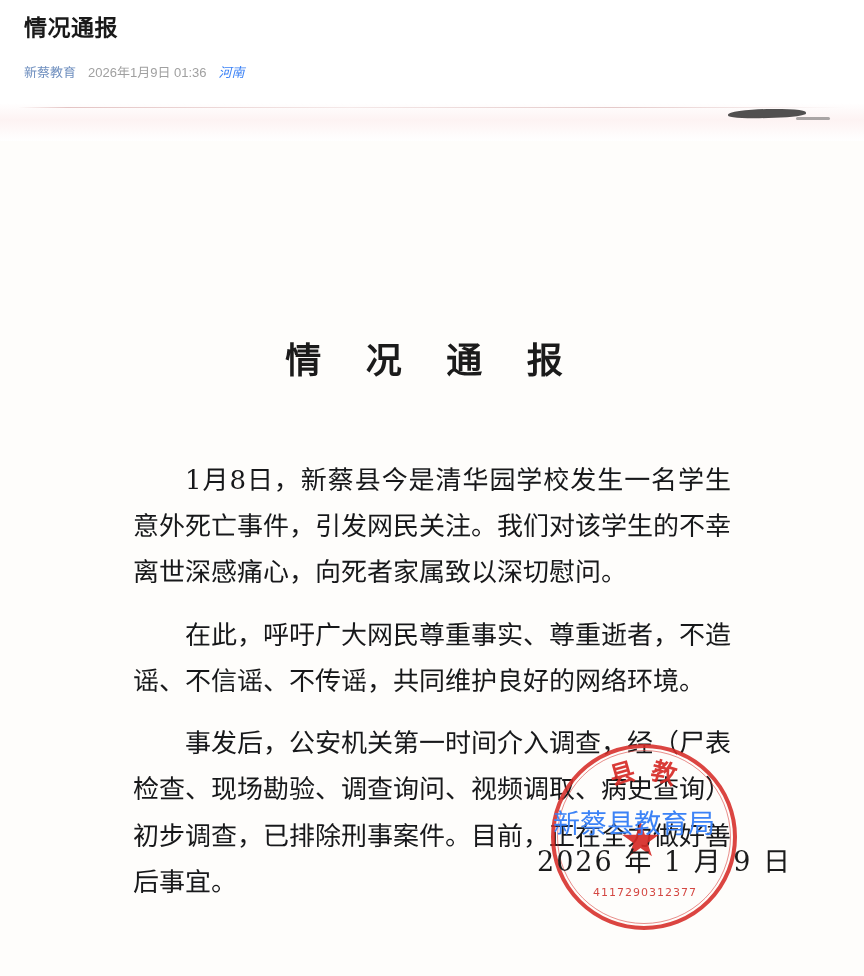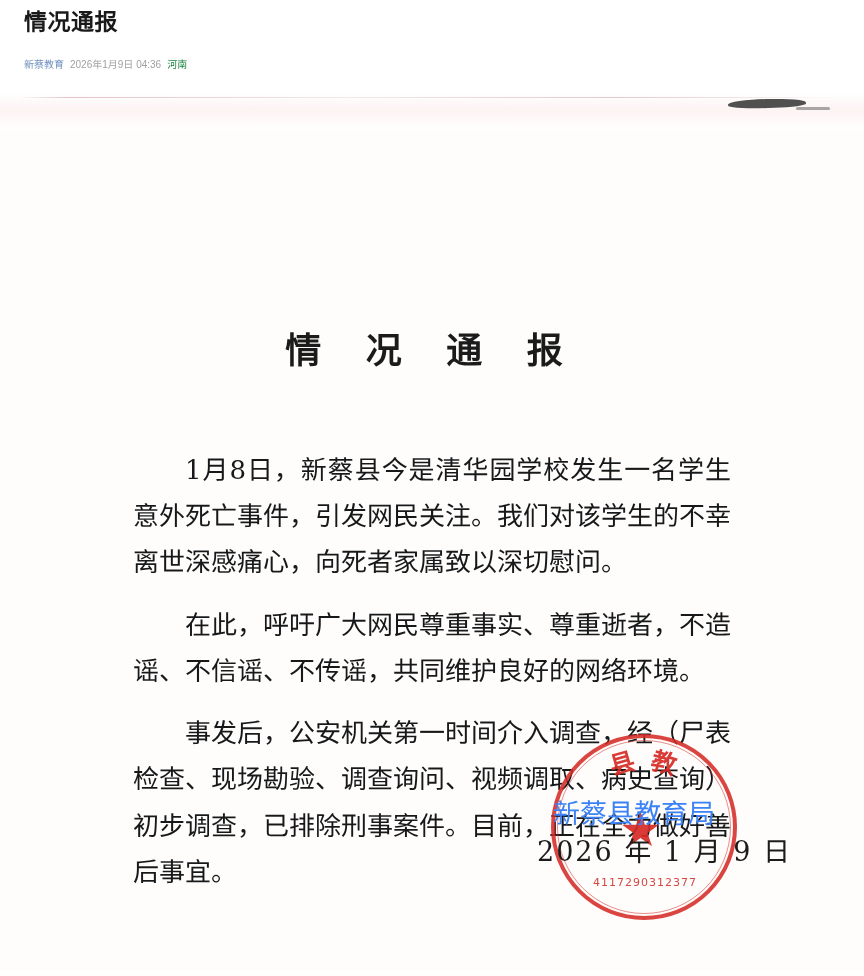--- a/index.html
+++ b/index.html
@@ -10,45 +10,46 @@
     width: 864px;
     height: 976px;
     background: #ffffff;
     font-family: "Liberation Sans", "DejaVu Sans", sans-serif;
     overflow: hidden;
     position: relative;
   }
 
   
   .article-header {
-    padding: 8px 24px 0 24px;
+    padding: 14px 24px 0 24px;
   }
   .article-title {
     font-size: 23px;
     font-weight: bold;
     color: #1a1a1a;
     letter-spacing: 0.5px;
     line-height: 1.3;
     margin: 0 0 18px 0;
   }
   .meta-row {
     display: flex;
     align-items: center;
-    font-size: 10px;
+    font-size: 13px;
     color: #9a9a9a;
-    gap: 6px;
+    gap: 12px;
   }
   .meta-source {
     color: #6f8fbf;
   }
   .meta-time {
     color: #a0a0a0;
   }
   .meta-region {
-    color: #15803d;
+    color: #3b82f6;
+    font-style: italic;
   }
 
   
   .doc-scan {
     position: relative;
     margin-top: 22px;
     width: 864px;
     height: 878px;
     background: #fefdfb;
     overflow: hidden;
@@ -220,21 +221,21 @@
     z-index: 3;
   }
 </style>
 </head>
 <body>
 
 <div class="article-header">
   <h1 class="article-title">情况通报</h1>
   <div class="meta-row">
     <span class="meta-source">新蔡教育</span>
-    <span class="meta-time">2026年1月9日 04:36</span>
+    <span class="meta-time">2026年1月9日 01:36</span>
     <span class="meta-region">河南</span>
   </div>
 </div>
 
 <div class="doc-scan">
   <div class="scan-band">
     <div class="scan-line"></div>
     <div class="scan-smudge"></div>
     <div class="scan-smudge2"></div>
   </div>

